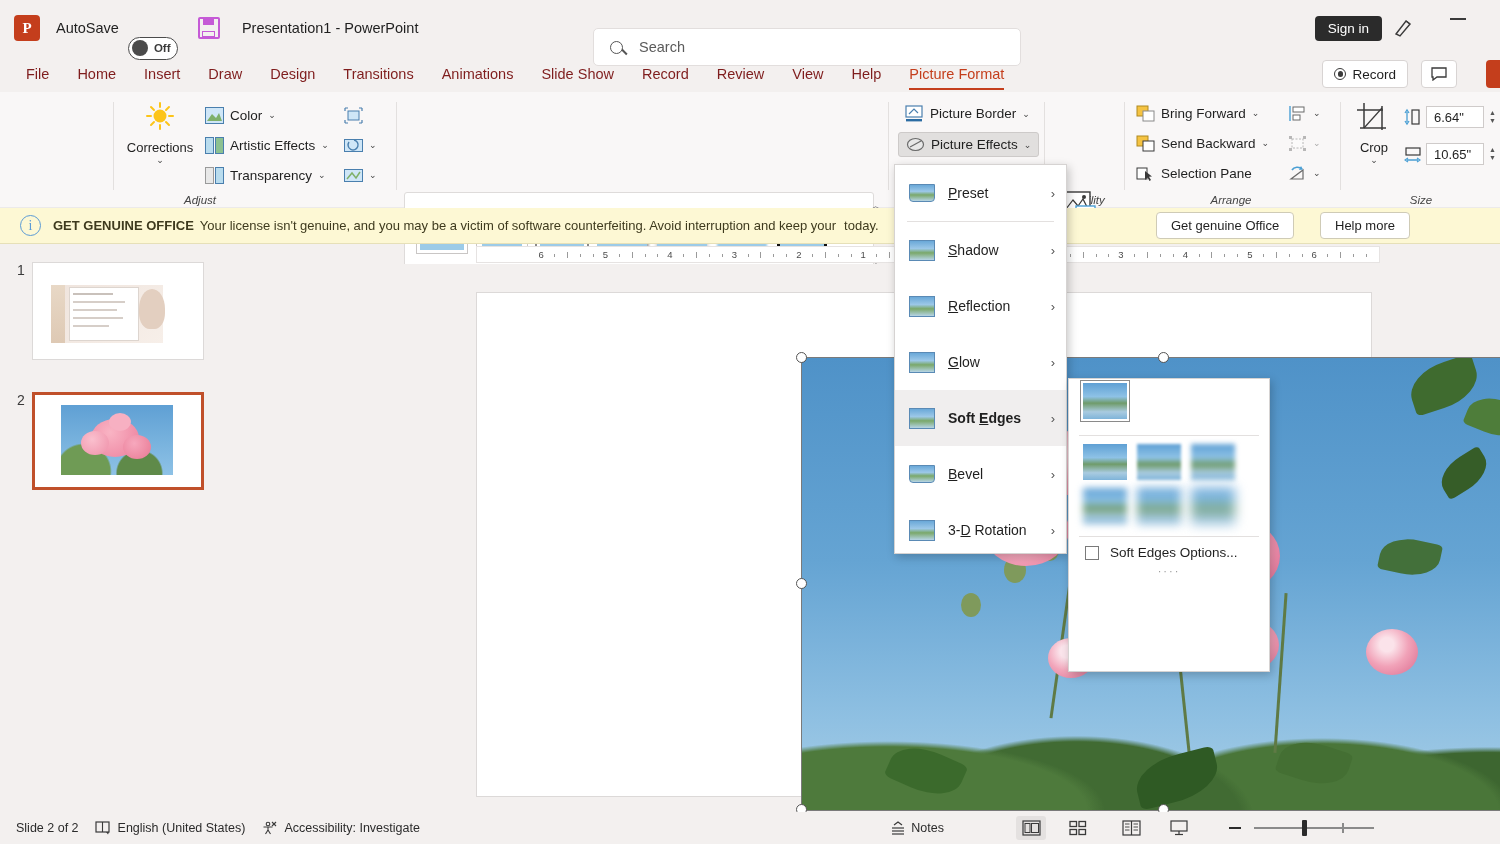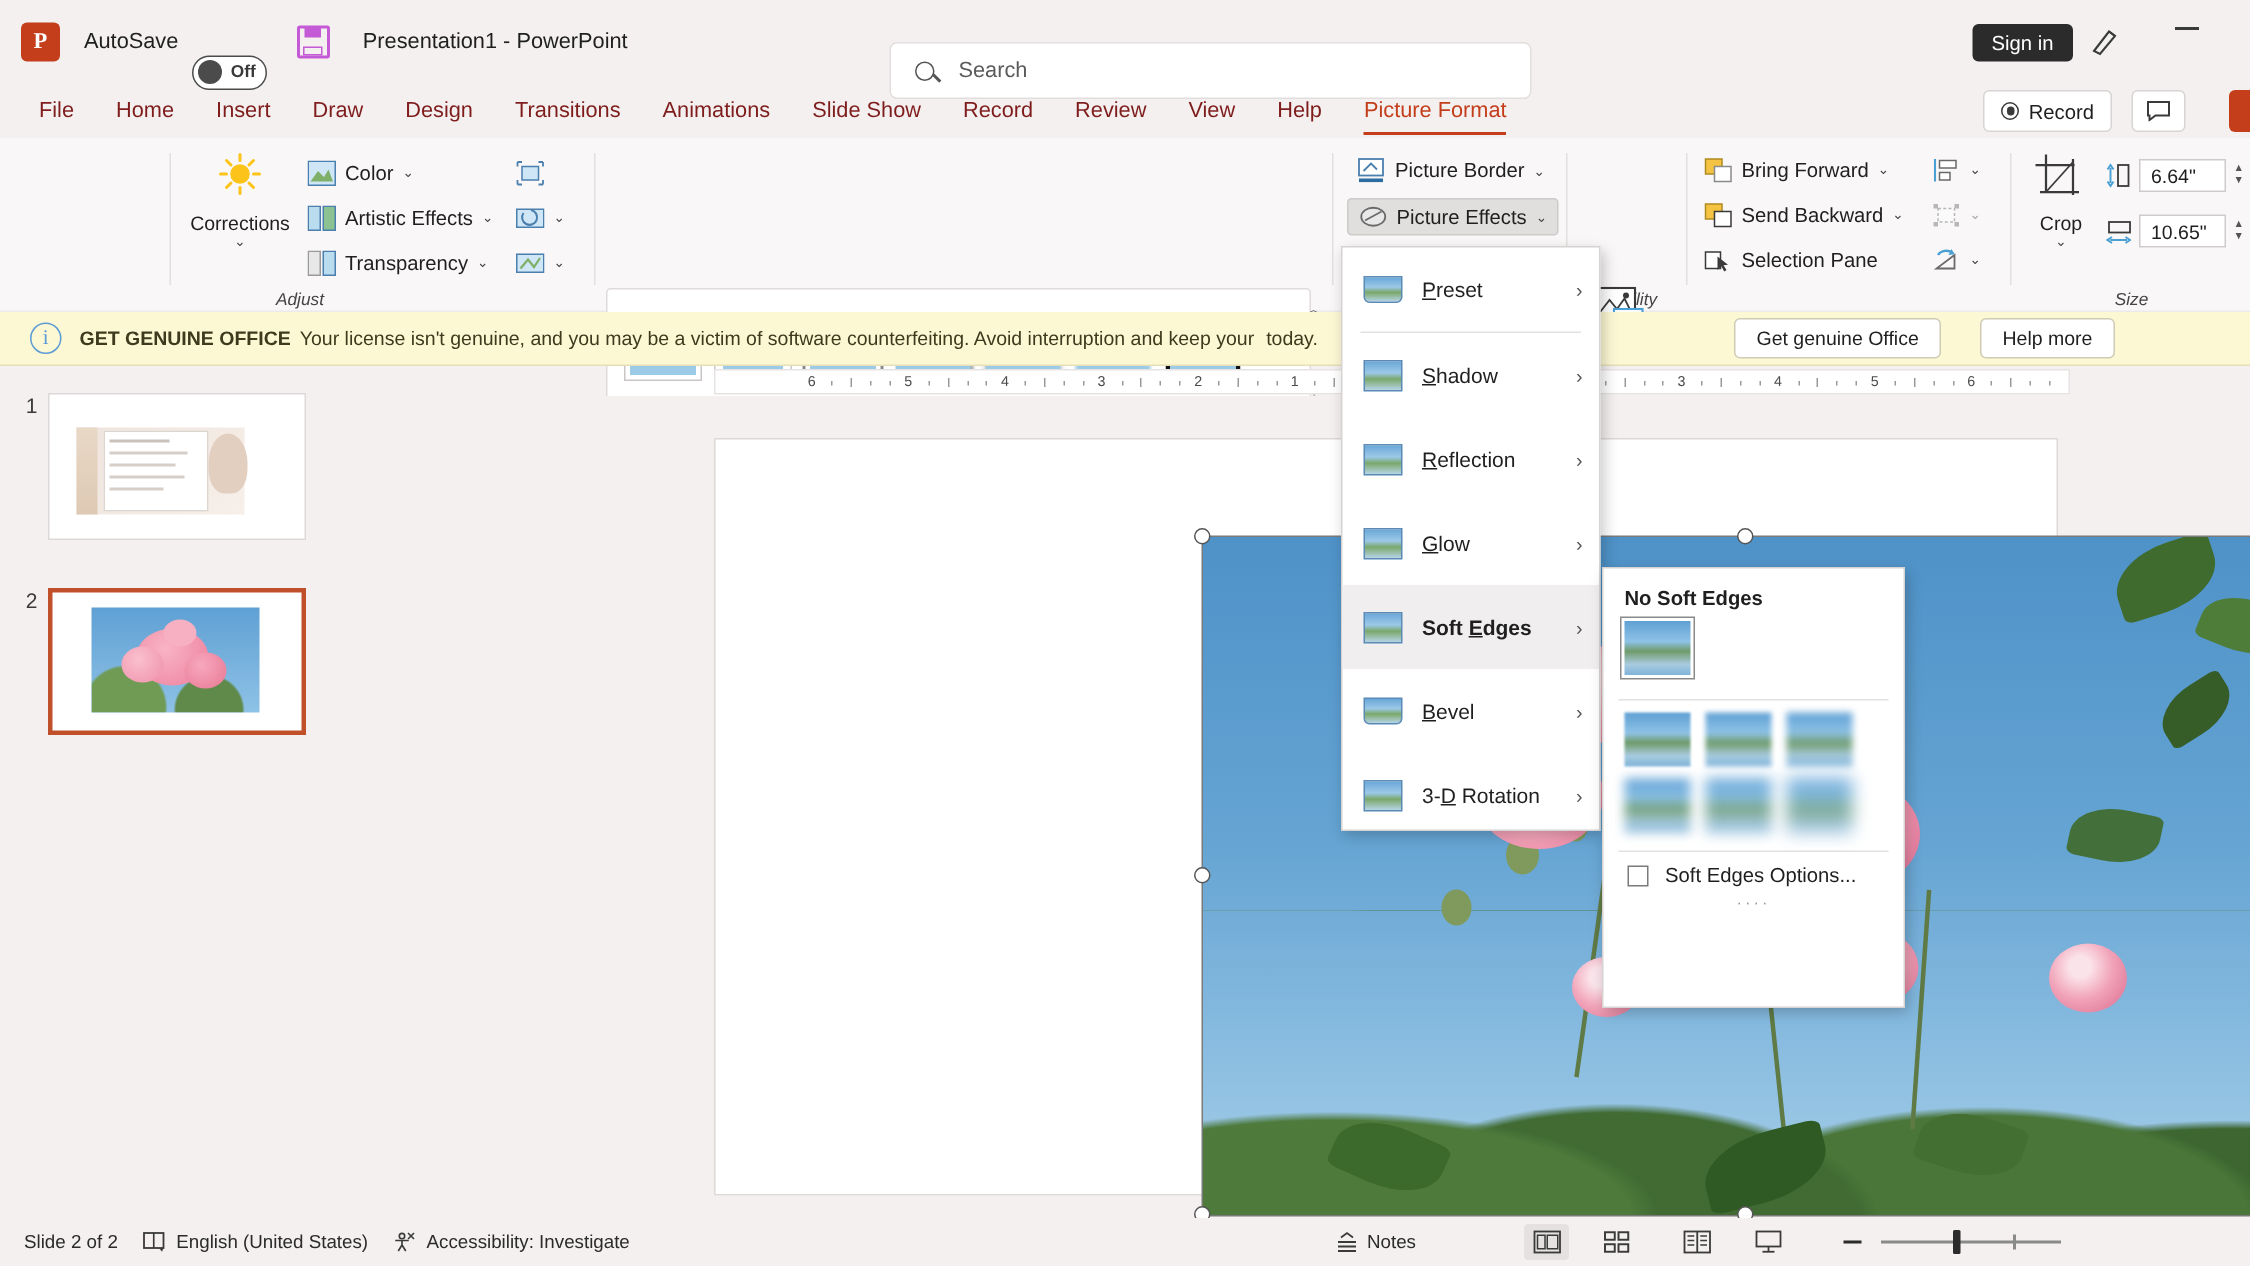--- a/index.html
+++ b/index.html
@@ -531,20 +531,23 @@
         <path d="M5 19 L12 10 L17 16 L22 9 L27 19 Z" fill="none" stroke="#3a3a3a" stroke-width="1.2"></path>
         <circle cx="23" cy="7" r="2" fill="#3a3a3a"></circle>
         <rect x="15" y="16" width="19" height="13" fill="#fff" stroke="#4a9fd4" stroke-width="1.4"></rect>
         <line x1="18" y1="21" x2="31" y2="21" stroke="#4a9fd4" stroke-width="1.3"></line>
         <line x1="18" y1="25" x2="28" y2="25" stroke="#4a9fd4" stroke-width="1.3"></line>
       </svg>
       <div class="lbl"><span>Alt</span><br><span>Text</span></div>
     </div>
     <div class="sep" style="left:1124px;"></div>
 
+    <div class="group" style="left:1126px;width:210px;">
+      <div class="grp-label" style="left:0;width:210px;">Arrange</div>
+    </div>
     <div class="stack-item" style="left:1136px;top:10px;">
       <span class="mini-ic">
         <svg width="19" height="17" viewBox="0 0 19 17">
             <rect x="1" y="1" width="11" height="10" fill="#f5c342" stroke="#b08a20"></rect>
             <rect x="7" y="6" width="11" height="10" fill="#fff" stroke="#8a8a8a"></rect>
           </svg>
       </span>
       <span>Bring Forward</span>
       <span class="caret-s">⌄</span>
     </div>
@@ -868,21 +871,20 @@
         <span class="arrow">›</span>
       </div>
       <div class="mi">
         <span class="mic" style="background: linear-gradient(rgb(106, 168, 216) 0%, rgb(156, 200, 232) 40%, rgb(122, 168, 106) 62%, rgb(182, 212, 230) 100%); border: 1px solid rgb(90, 138, 181);"></span>
         <span>3-<u>D</u> Rotation</span>
         <span class="arrow">›</span>
       </div>
     </div>
 
   <div class="submenu">
-    <div class="sm-head">No Soft Edges</div>
     <div class="sm-row" style="margin-top:4px;">
       <div class="sm-thumb" style="outline:1px solid #8a8a8a;outline-offset:2px;"></div>
     </div>
     <div class="sm-divider" style="margin-top:16px;"></div>
     <div class="sm-row" style="margin-top:4px;" id="sv-row1">
         <div class="sm-thumb" title="1 Point" style="filter: blur(0.6px);"></div>
         <div class="sm-thumb" title="2.5 Point" style="filter: blur(1.6px);"></div>
         <div class="sm-thumb" title="5 Point" style="filter: blur(2.6px);"></div>
       </div>
     <div class="sm-row" style="margin-top:8px;" id="sv-row2">

